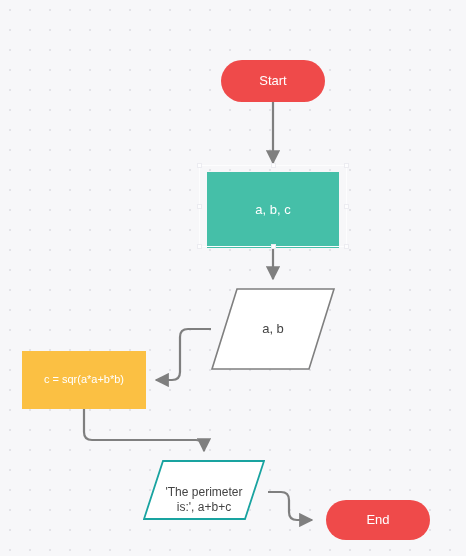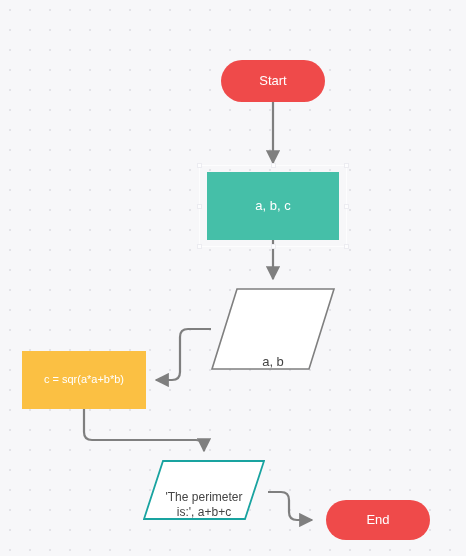--- a/index.html
+++ b/index.html
@@ -54,21 +54,20 @@
   }
 
   
   .process .node-label {
     font-size: 13px;
   }
 
   
   .io {
     background: transparent;
-    align-items: flex-end;
   }
   .io .node-label {
     position: relative;
     z-index: 2;
     font-size: 13px;
     color: #444444;
   }
   .io-shape {
     position: absolute;
     left: 0;
@@ -114,21 +113,21 @@
 
     <path d="M 84 409 L 84 432 Q 84 440 92 440 L 196 440 Q 204 440 204 448 L 204 451" stroke="#7f7f7f" stroke-width="2.2" fill="none" marker-end="url(#arrow)"></path>
 
     <path d="M 268 492 L 281 492 Q 289 492 289 500 L 289 512 Q 289 520 297 520 L 312 520" stroke="#7f7f7f" stroke-width="2.2" fill="none" marker-end="url(#arrow)"></path>
   </svg>
 
   <div class="node terminator" style="left:221px; top:60px; width:104px; height:42px; background:#ef4a4a;">
     <span class="node-label">Start</span>
   </div>
 
-  <div class="node process" style="left:207px; top:172px; width:132px; height:68px; background:#45bfa8; color:#ffffff;">
+  <div class="node process" style="left:207px; top:172px; width:132px; height:76px; background:#45bfa8; color:#ffffff;">
     <span class="node-label">a, b, c</span>
   </div>
   <div class="selection-box" style="left:199px; top:165px; width:148px; height:82px;">
     <div class="selection-handle" style="left:-3px; top:-3px;"></div>
     <div class="selection-handle" style="left:71px; top:-3px;"></div>
     <div class="selection-handle" style="right:-3px; top:-3px;"></div>
     <div class="selection-handle" style="left:-3px; top:38px;"></div>
     <div class="selection-handle" style="right:-3px; top:38px;"></div>
     <div class="selection-handle" style="left:-3px; bottom:-3px;"></div>
     <div class="selection-handle" style="left:71px; bottom:-3px;"></div>

